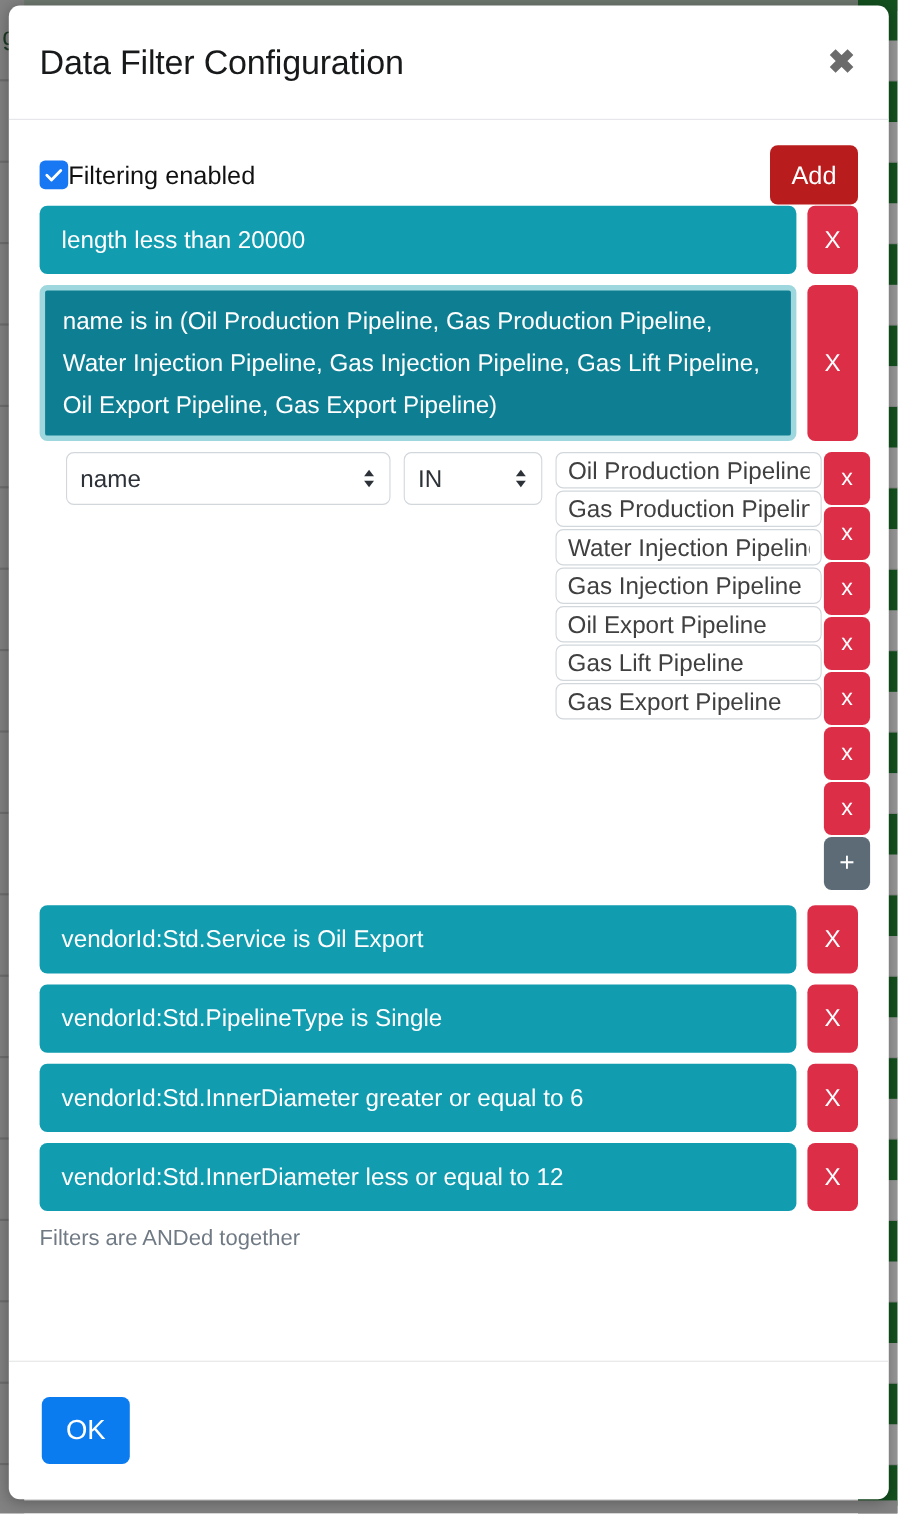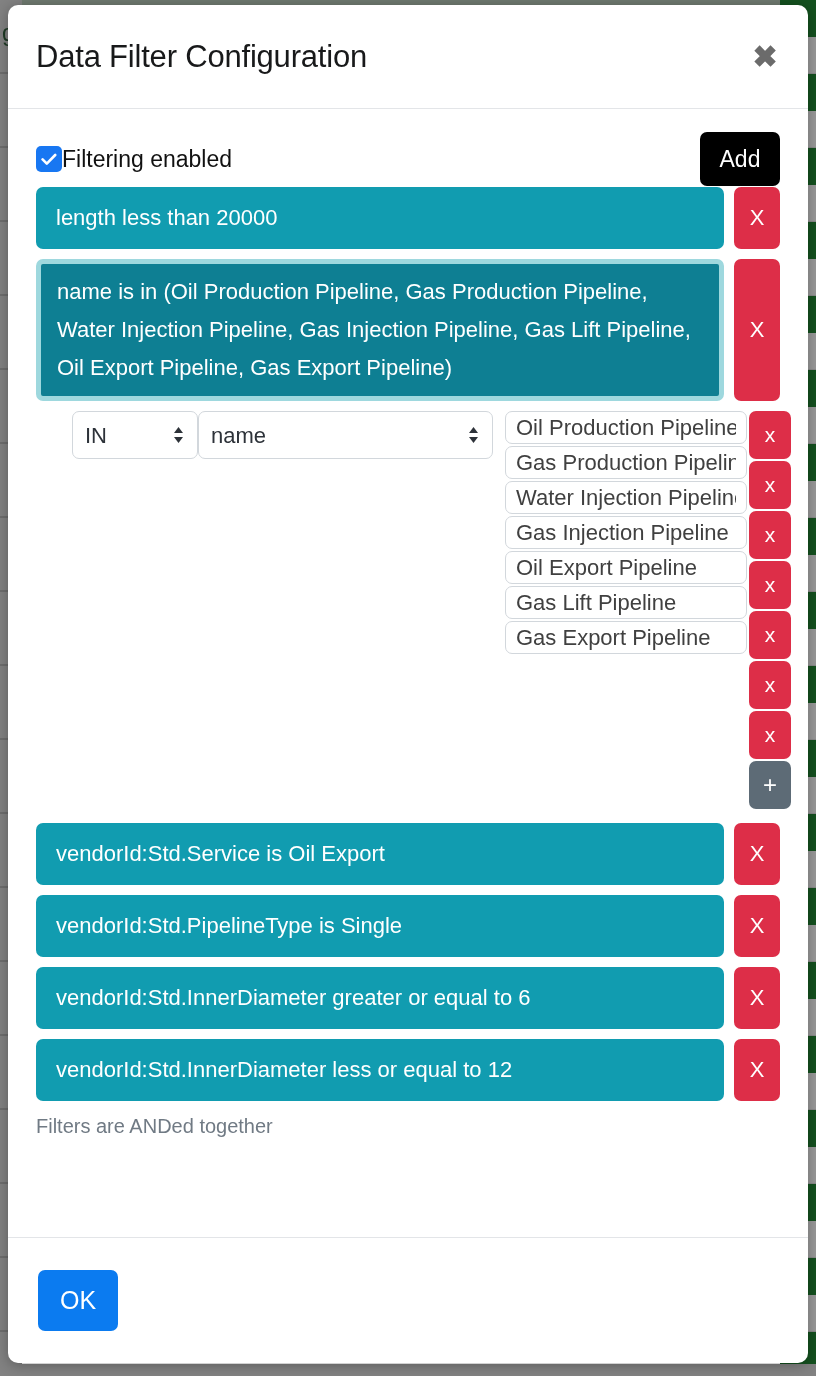--- a/index.html
+++ b/index.html
@@ -137,21 +137,21 @@
     background: #1877f2;
     display: flex; align-items: center; justify-content: center;
     cursor: pointer;
   }
   .checkbox svg { display: block; }
   .enable-label {
     font-size: 23px;
     color: #111;
   }
   .add-btn {
-    background: #000000;
+    background: #b91c1c;
     color: #ffffff;
     border: none;
     border-radius: 7px;
     font-size: 23px;
     padding: 0 18px;
     height: 54px;
     min-width: 80px;
     cursor: pointer;
     font-family: "Liberation Sans", sans-serif;
   }
@@ -399,25 +399,25 @@
             <button class="chip-del">X</button>
           </div>
           <div class="chip-row">
             <div class="chip selected">
               <span class="chip-text">name is in (Oil Production Pipeline, Gas Production Pipeline, Water Injection Pipeline, Gas Injection Pipeline, Gas Lift Pipeline, Oil Export Pipeline, Gas Export Pipeline)</span>
             </div>
             <button class="chip-del">X</button>
           </div>
           <div class="editor">
             <div class="editor-left">
-              <div class="sel-wrap"><select class="sel sel-op"><option>IN</option></select><span class="arrows" style="right: 13px;"><svg width="13" height="20" viewBox="0 0 13 20">
+              <div class="sel-wrap"><select class="sel sel-field"><option>name</option></select><span class="arrows"><svg width="13" height="20" viewBox="0 0 13 20">
                     <path d="M6.5 2 L11 8 L2 8 Z" fill="#2d3239"></path>
                     <path d="M6.5 18 L11 12 L2 12 Z" fill="#2d3239"></path>
                   </svg></span></div>
-              <div class="sel-wrap"><select class="sel sel-field"><option>name</option></select><span class="arrows"><svg width="13" height="20" viewBox="0 0 13 20">
+              <div class="sel-wrap"><select class="sel sel-op"><option>IN</option></select><span class="arrows" style="right: 13px;"><svg width="13" height="20" viewBox="0 0 13 20">
                     <path d="M6.5 2 L11 8 L2 8 Z" fill="#2d3239"></path>
                     <path d="M6.5 18 L11 12 L2 12 Z" fill="#2d3239"></path>
                   </svg></span></div>
             </div>
             <div class="editor-values">
               <div class="val-col">
                 <input class="val-input" type="text" value="Oil Production Pipeline" style="">
                 <input class="val-input" type="text" value="Gas Production Pipeline" style="">
                 <input class="val-input" type="text" value="Water Injection Pipeline" style="">
                 <input class="val-input" type="text" value="Gas Injection Pipeline" style="">

